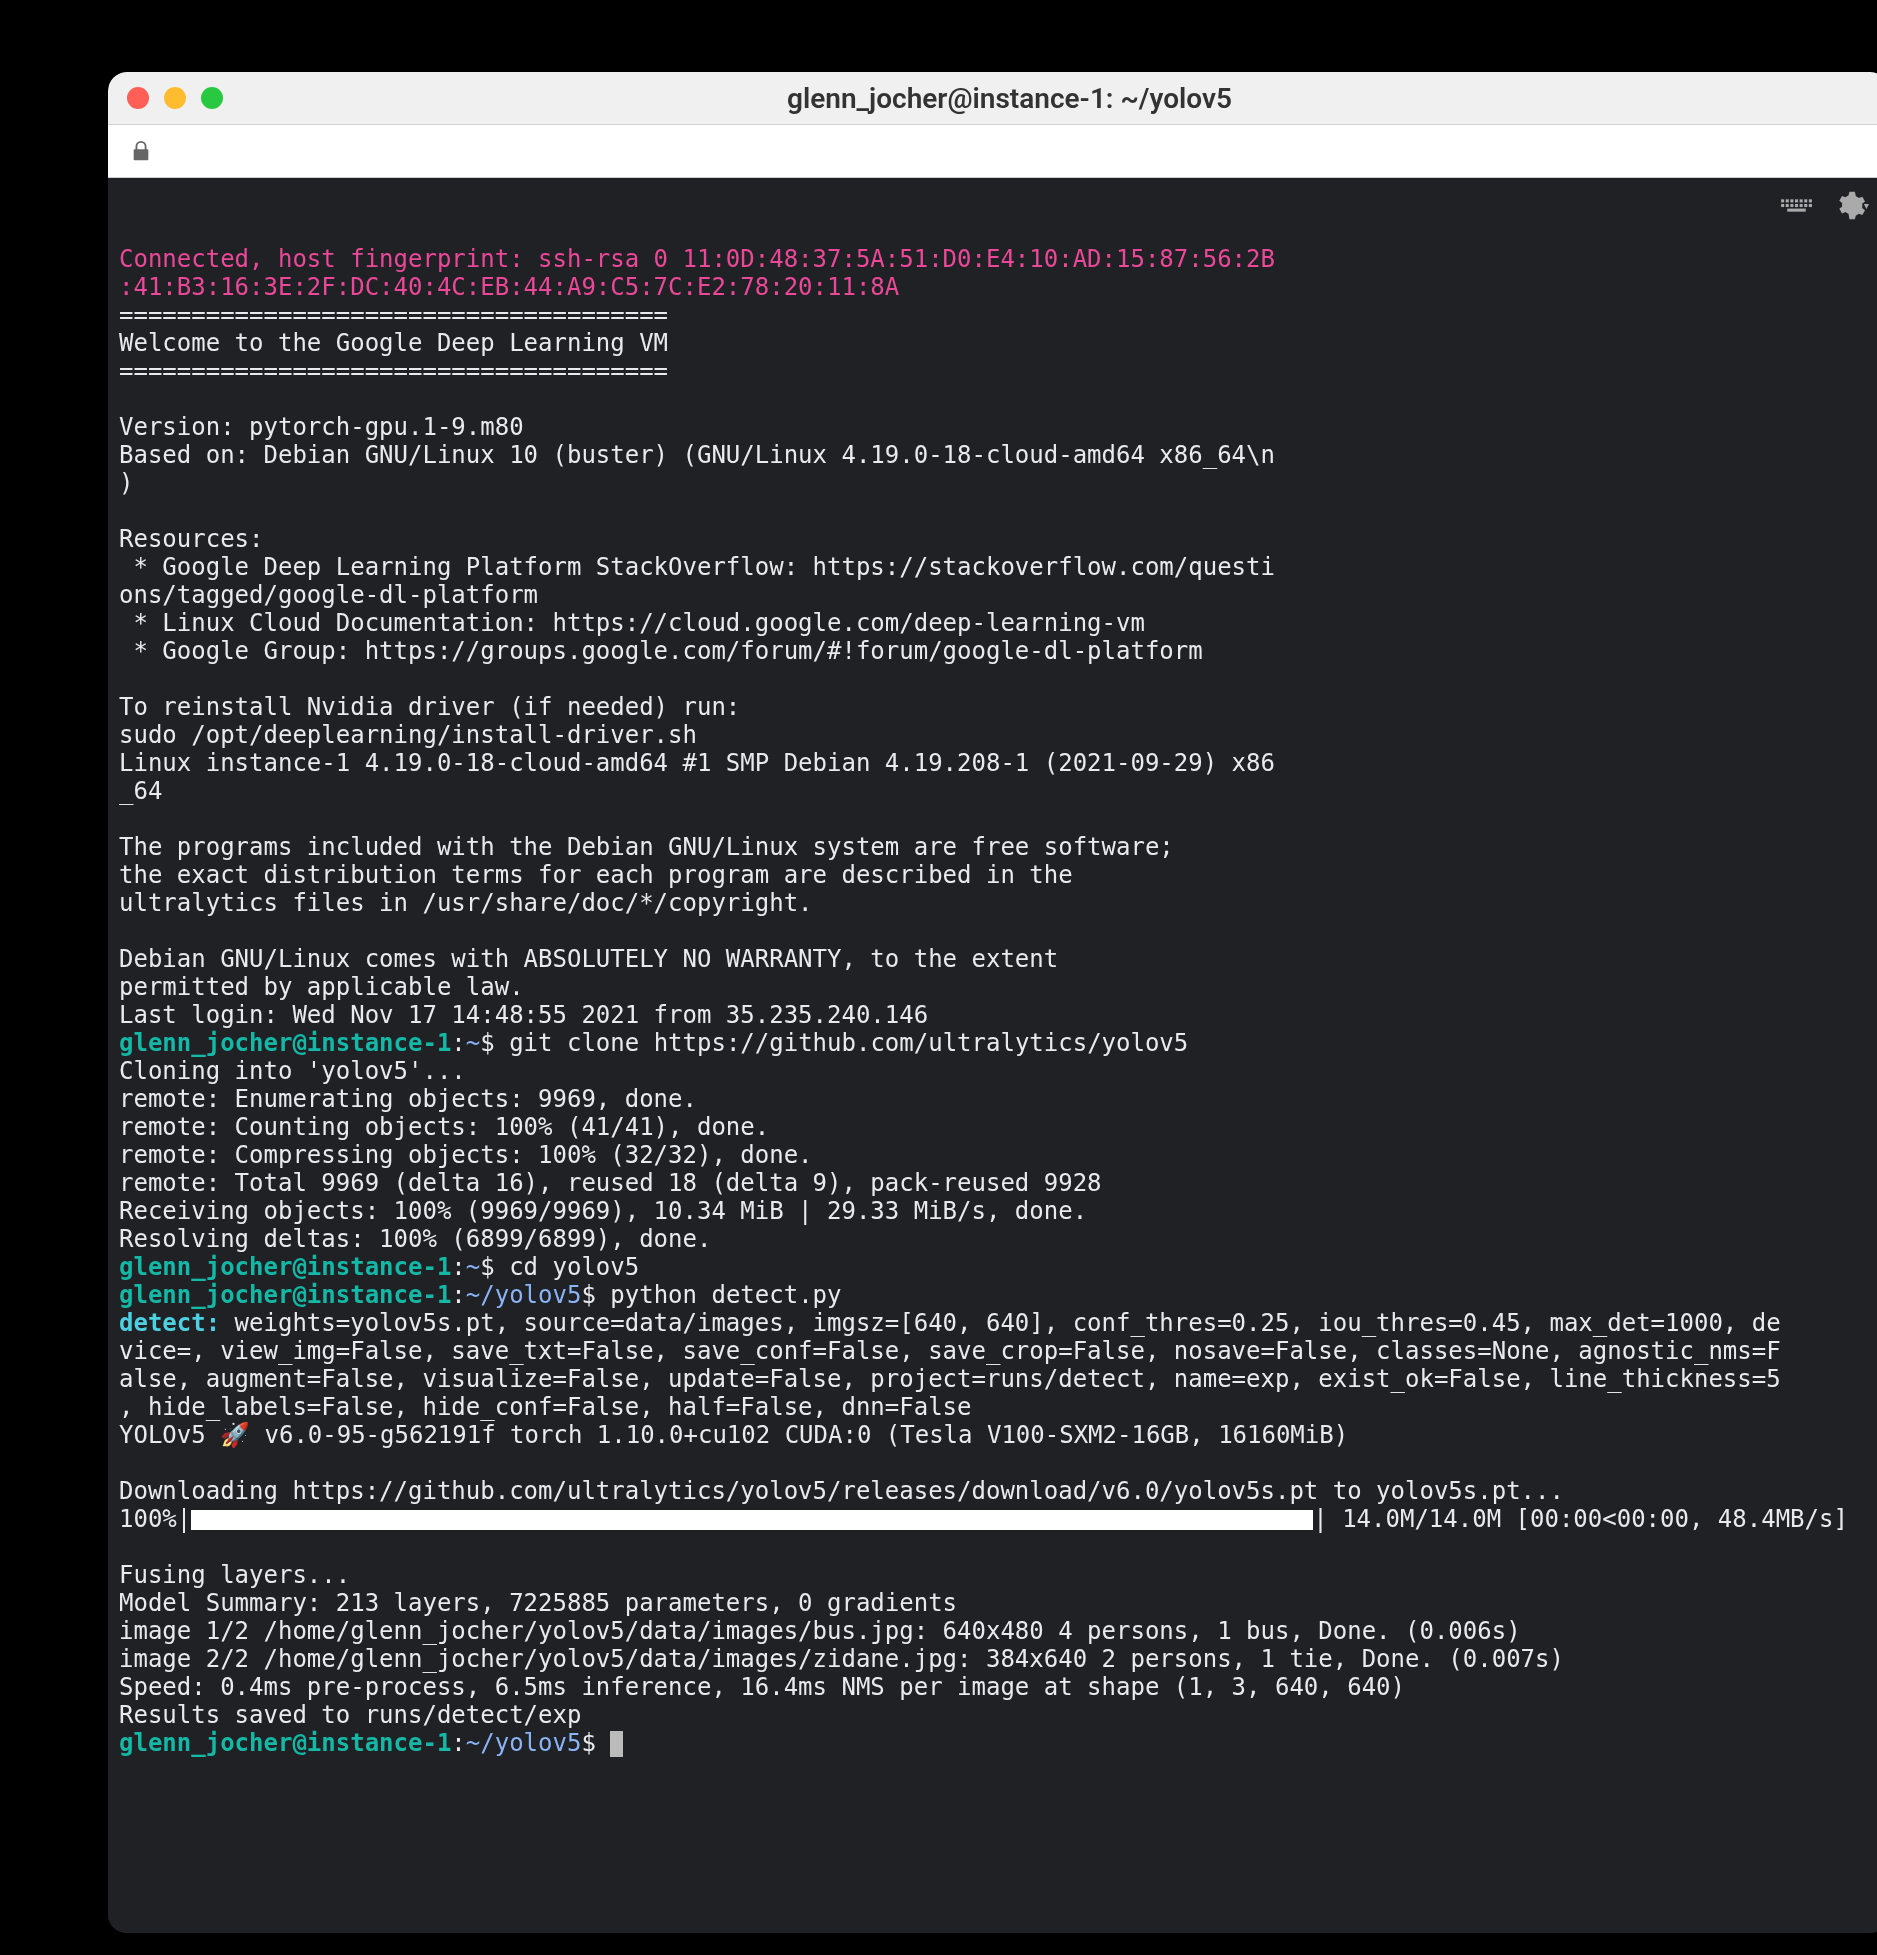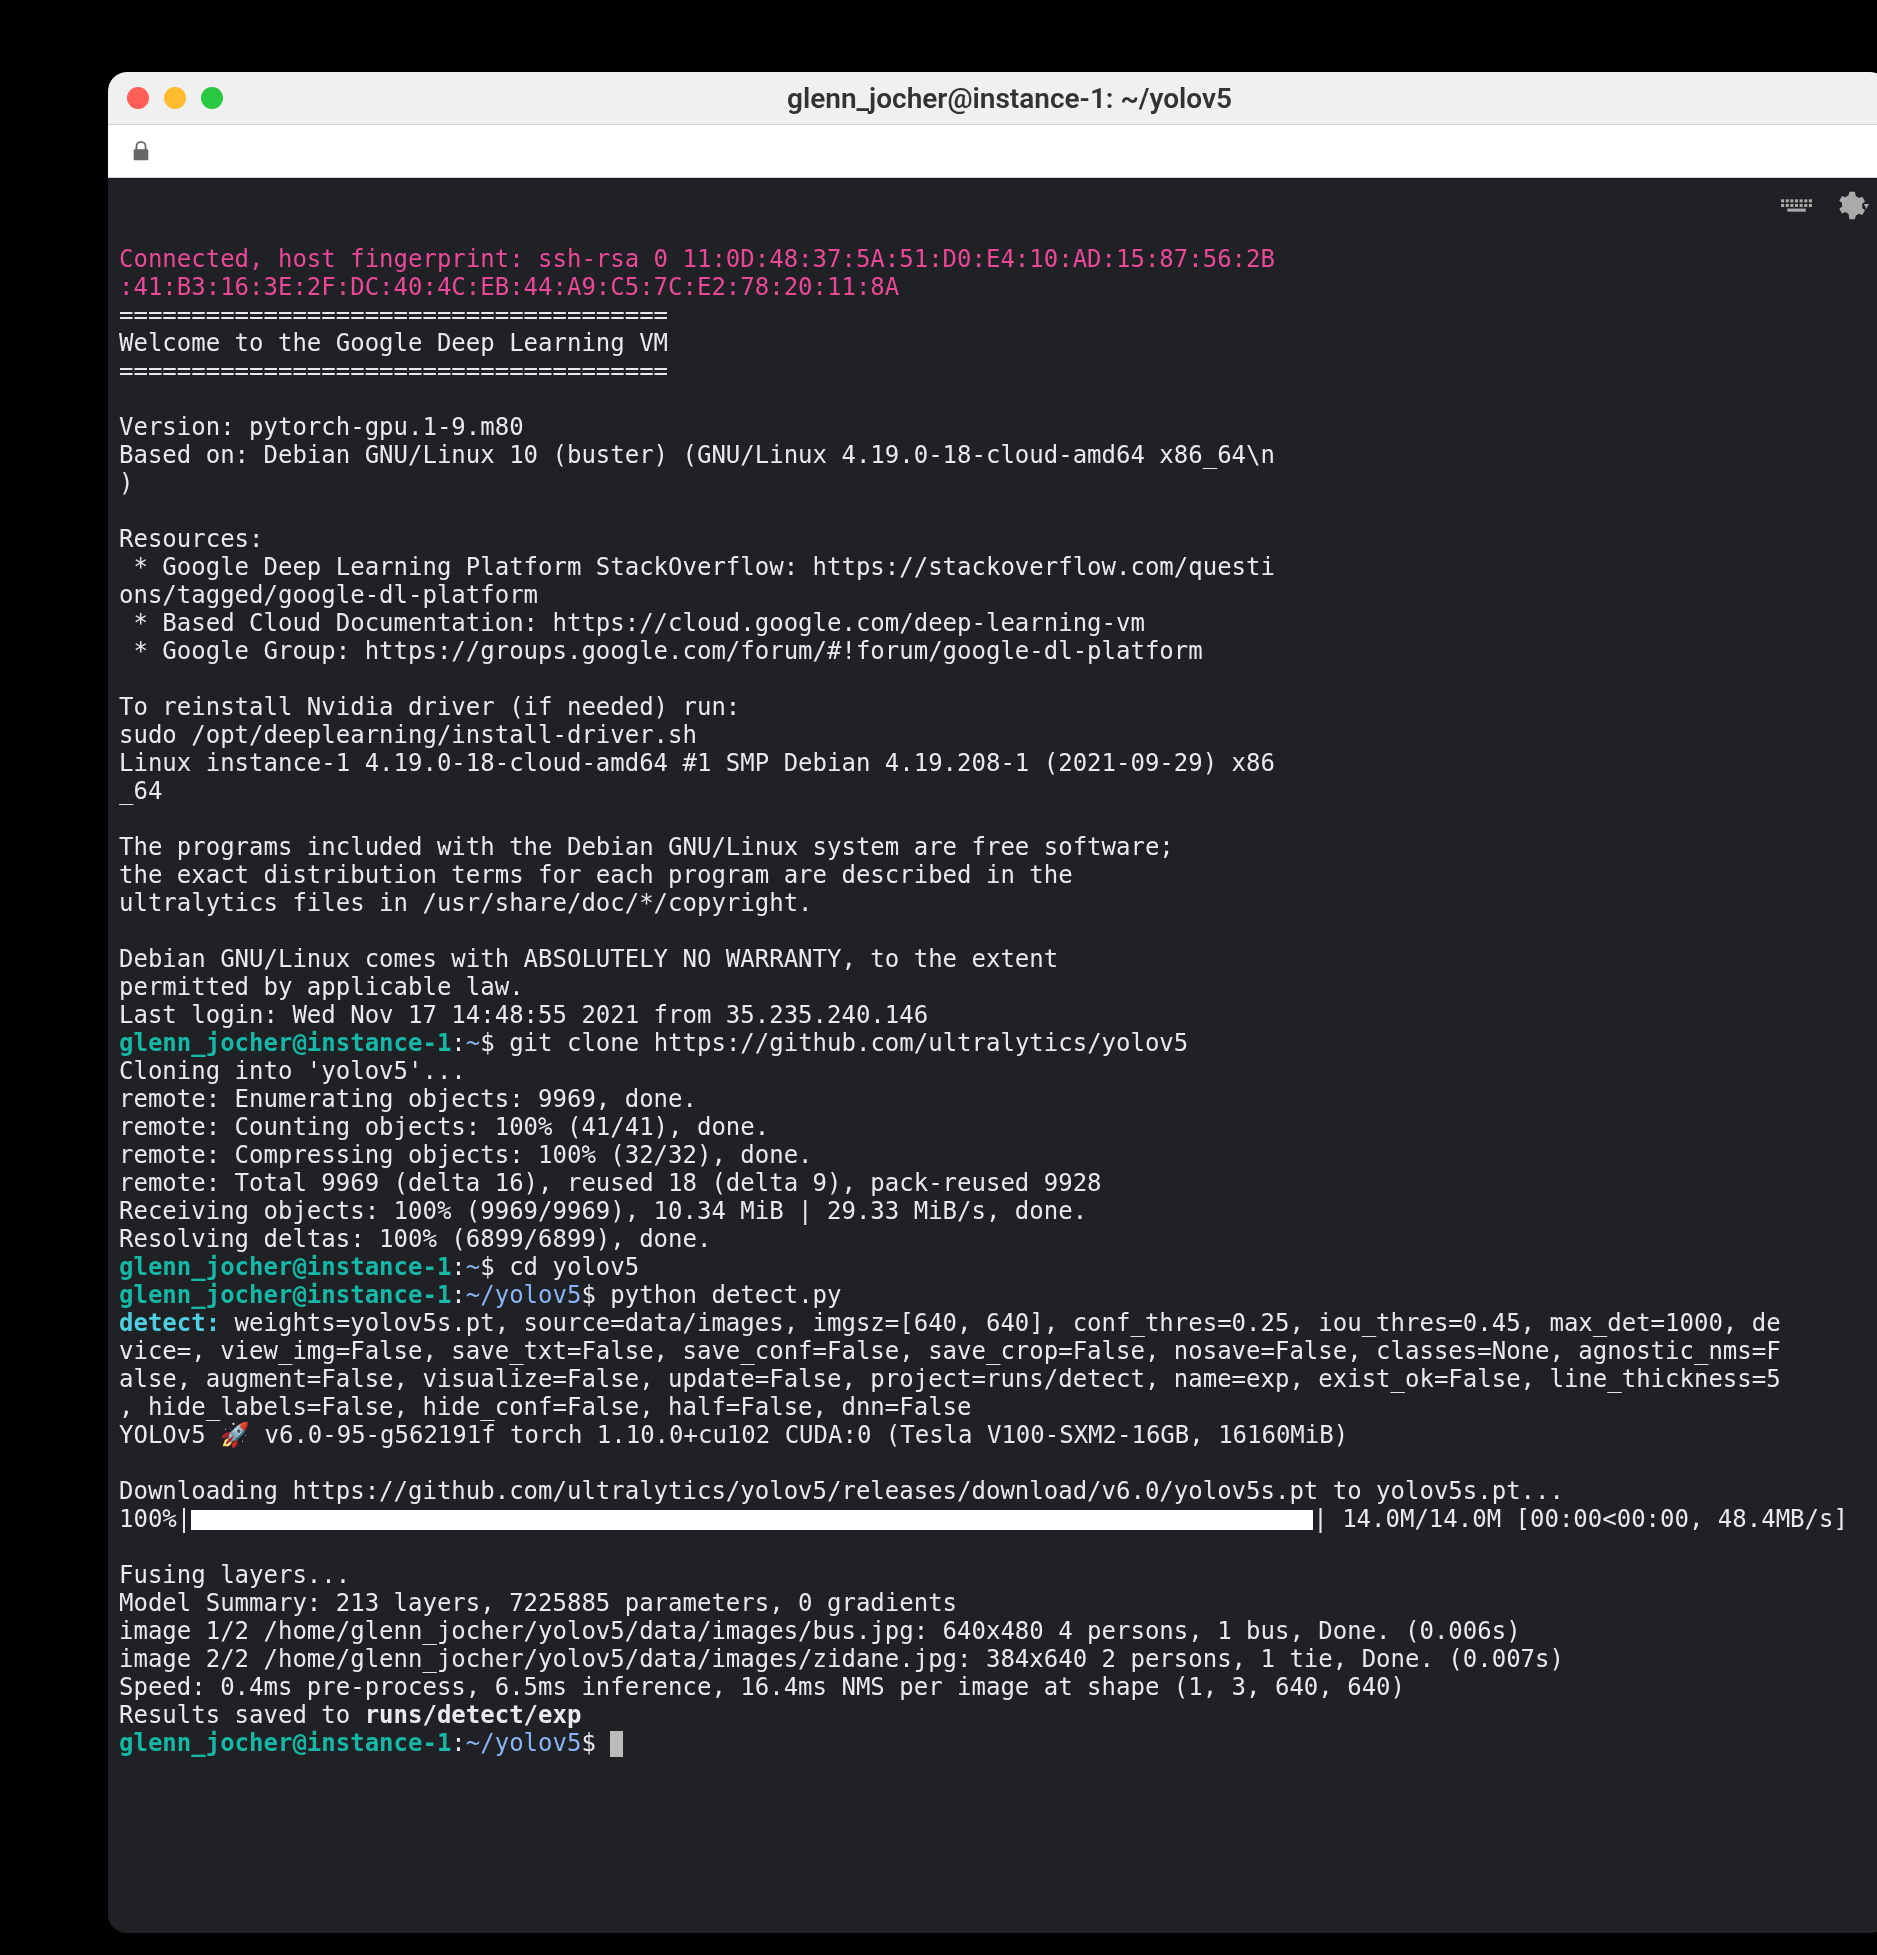--- a/index.html
+++ b/index.html
@@ -13,21 +13,21 @@
   .title{flex:1;text-align:center;font-size:28px;font-weight:600;color:#333;margin-right:111px;}
   .addressbar{height:52px;background:#fff;display:flex;align-items:center;padding:0 22px;border-bottom:0.9px solid #d0d0d0;font-size:24px;color:#555;}
   .lock{width:22px;height:22px;margin-right:15px;color:#666;}
   .terminal{position:relative;background:#202124;color:#e8eaed;font-family:"SF Mono",Menlo,Consolas,monospace;font-size:24px;line-height:28px;padding:11px 11px;white-space:pre;overflow:hidden;height:calc(100% - 104px);}
   .toolbar{position:absolute;top:9.3px;right:18.6px;display:flex;gap:18.6px;align-items:center;}
   .tool-icon{width:37px;height:37px;color:#aaa;display:flex;align-items:center;justify-content:center;}
   .olive{color:#ec4899;}
   .green-text{color:#14b8a6;font-weight:bold;}
   .blue-text{color:#8ab4f8;}
   .cyan-text{color:#4dd0e1;font-weight:bold;}
-  .bold{font-weight:bold;}
+  .bold{font-weight:normal;}
   .progress-bar{display:inline-block;background:#fff;height:20.4px;vertical-align:middle;width:1122px;}
   .cursor{display:inline-block;width:13px;height:26px;background:#bbb;vertical-align:middle;}
 </style>
 </head>
 <body>
 
 <div class="window">
 
   <div class="titlebar">
     <div class="traffic">
@@ -79,21 +79,21 @@
 <span>Welcome to the Google Deep Learning VM</span>
 <span>======================================</span>
 
 <span>Version: pytorch-gpu.1-9.m80</span>
 <span>Based on: Debian GNU/Linux 10 (buster) (GNU/Linux 4.19.0-18-cloud-amd64 x86_64\n</span>
 <span>)</span>
 
 <span>Resources:</span>
 <span> * Google Deep Learning Platform StackOverflow: https://stackoverflow.com/questi</span>
 <span>ons/tagged/google-dl-platform</span>
-<span> * Based Cloud Documentation: https://cloud.google.com/deep-learning-vm</span>
+<span> * Linux Cloud Documentation: https://cloud.google.com/deep-learning-vm</span>
 <span> * Google Group: https://groups.google.com/forum/#!forum/google-dl-platform</span>
 
 <span>To reinstall Nvidia driver (if needed) run:</span>
 <span>sudo /opt/deeplearning/install-driver.sh</span>
 <span>Linux instance-1 4.19.0-18-cloud-amd64 #1 SMP Debian 4.19.208-1 (2021-09-29) x86</span>
 <span>_64</span>
 
 <span>The programs included with the Debian GNU/Linux system are free software;</span>
 <span>the exact distribution terms for each program are described in the</span>
 <span>ultralytics files in /usr/share/doc/*/copyright.</span>

